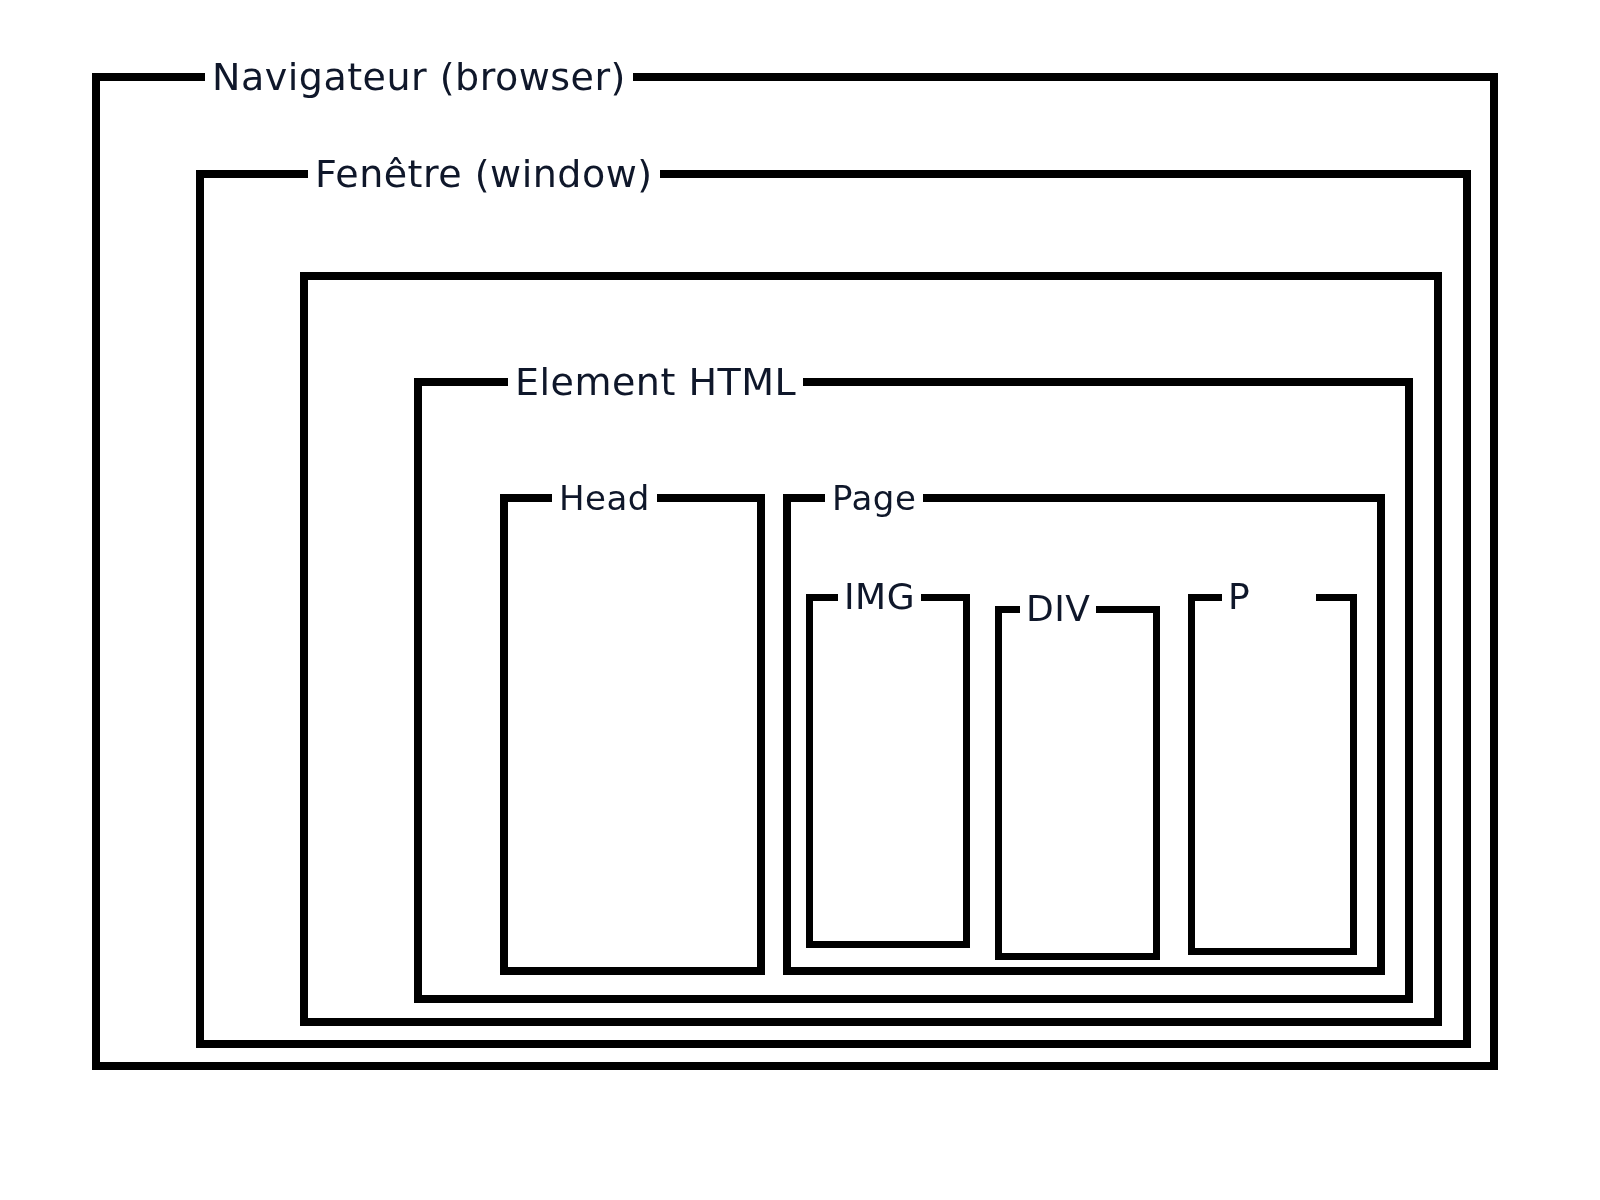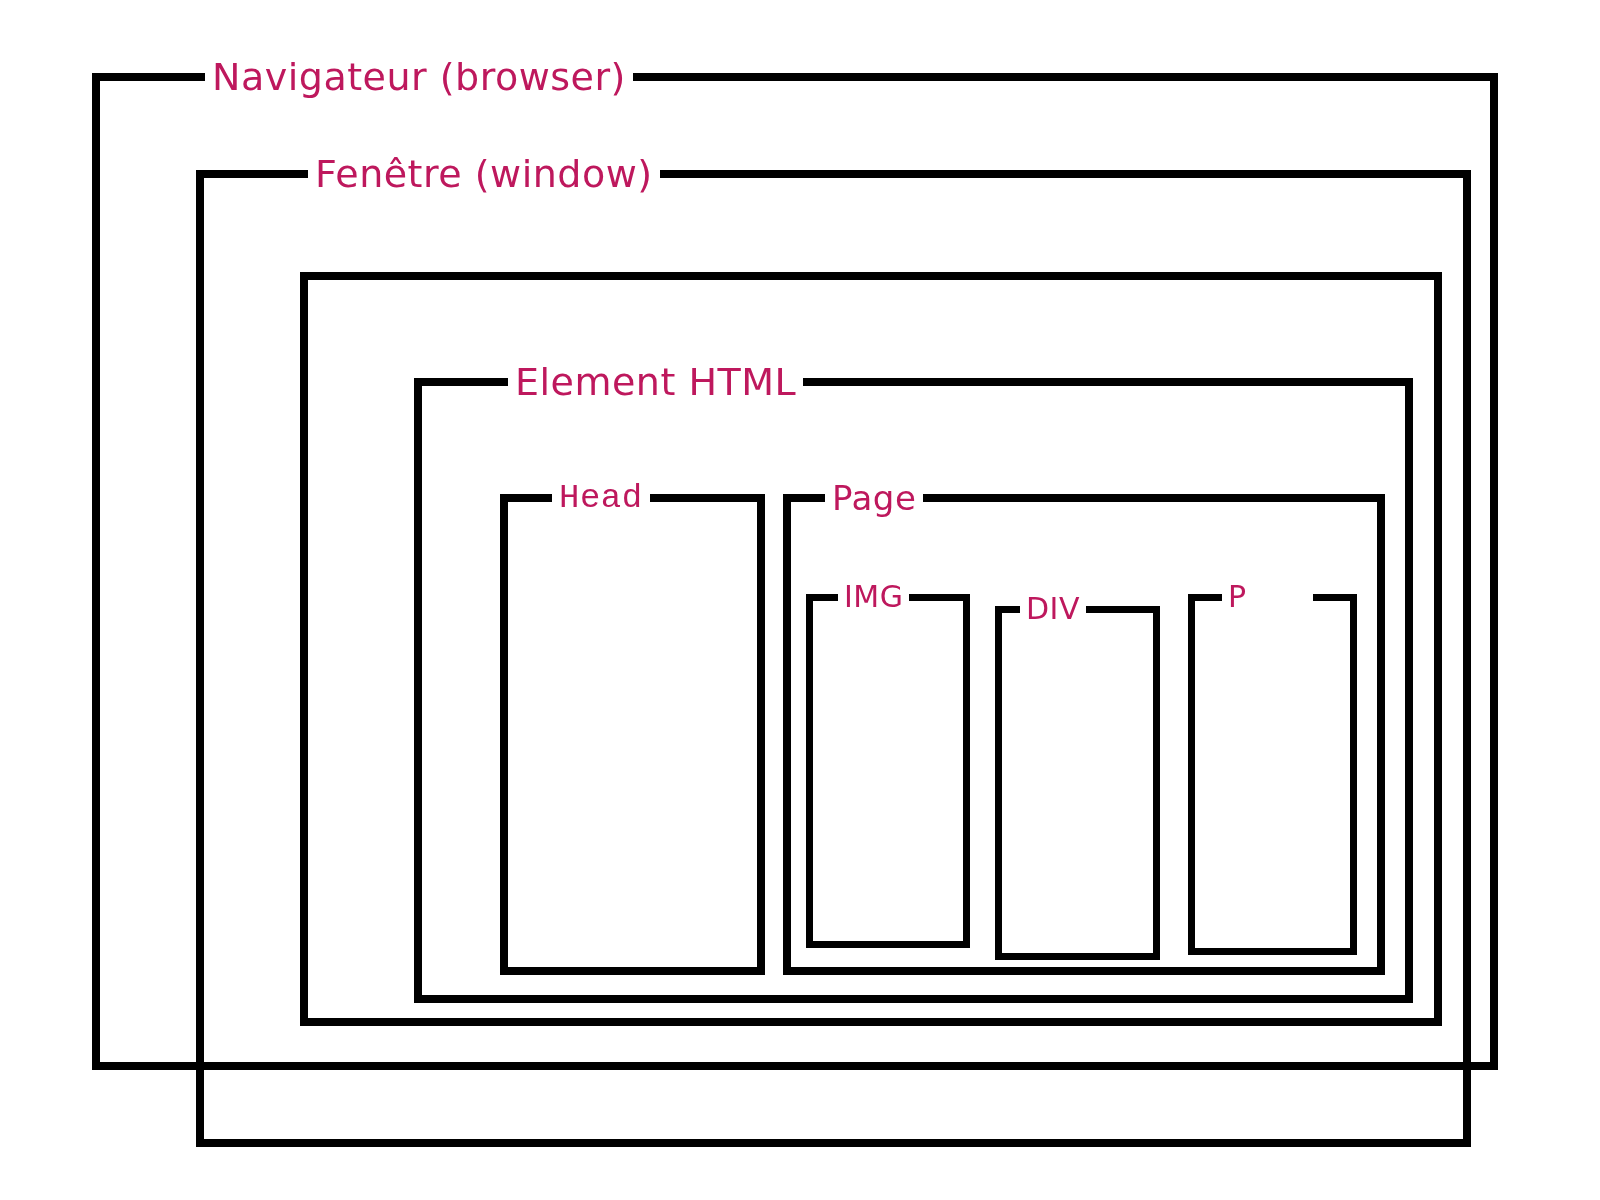--- a/index.html
+++ b/index.html
@@ -19,44 +19,44 @@
   .box {
     position: absolute;
     box-sizing: border-box;
     border: 8px solid #000000;
     background: transparent;
   }
   .box-label {
     position: absolute;
     background: #ffffff;
     white-space: nowrap;
-    color: #be185d;
+    color: #0f172a;
     letter-spacing: 0.5px;
   }
   
   #box-navigateur { left: 92px;  top: 73px;  width: 1406px; height: 997px; }
-  #box-fenetre    { left: 96px;  top: 89px;  width: 1275px; height: 977px; }
+  #box-fenetre    { left: 96px;  top: 89px;  width: 1275px; height: 878px; }
   #box-page       { left: 96px;  top: 94px;  width: 1142px; height: 754px; }
   #box-element    { left: 106px; top: 98px;  width: 999px;  height: 625px; }
   #box-head       { left: 78px;  top: 108px; width: 265px;  height: 481px; }
   #box-body       { left: 361px; top: 108px; width: 602px;  height: 481px; }
   
   #box-img, #box-div, #box-p { border-width: 7px; }
   #box-img { left: 15px;  top: 92px; width: 164px; height: 354px; }
   #box-div { left: 204px; top: 104px; width: 165px; height: 354px; text-align: right; }
   #box-p   { left: 397px; top: 92px; width: 169px; height: 361px; }
   
   .lvl1 { font-size: 38px; line-height: 44px; top: -26px; padding: 0 7px; }
   .lvl2 { font-size: 34px; line-height: 40px; top: -24px; padding: 0 7px; }
-  .lvl3 { font-size: 30px; line-height: 36px; top: -22px; padding: 0 6px; }
+  .lvl3 { font-size: 36px; line-height: 36px; top: -22px; padding: 0 6px; }
   #label-navigateur { left: 105px; }
   #label-fenetre    { left: 104px; }
   #label-page       { left: 95px; }
   #label-element    { left: 86px; }
-  #label-head       { left: 44px; font-family: Liberation Mono, monospace; }
+  #label-head       { left: 44px; }
   #label-body       { left: 34px; }
   #label-img        { left: 25px; }
   #label-div        { left: 18px; }
   #label-p          { left: 27px; padding-right: 66px; }
 </style>
 </head>
 <body>
 
 <div id="stage">
 

